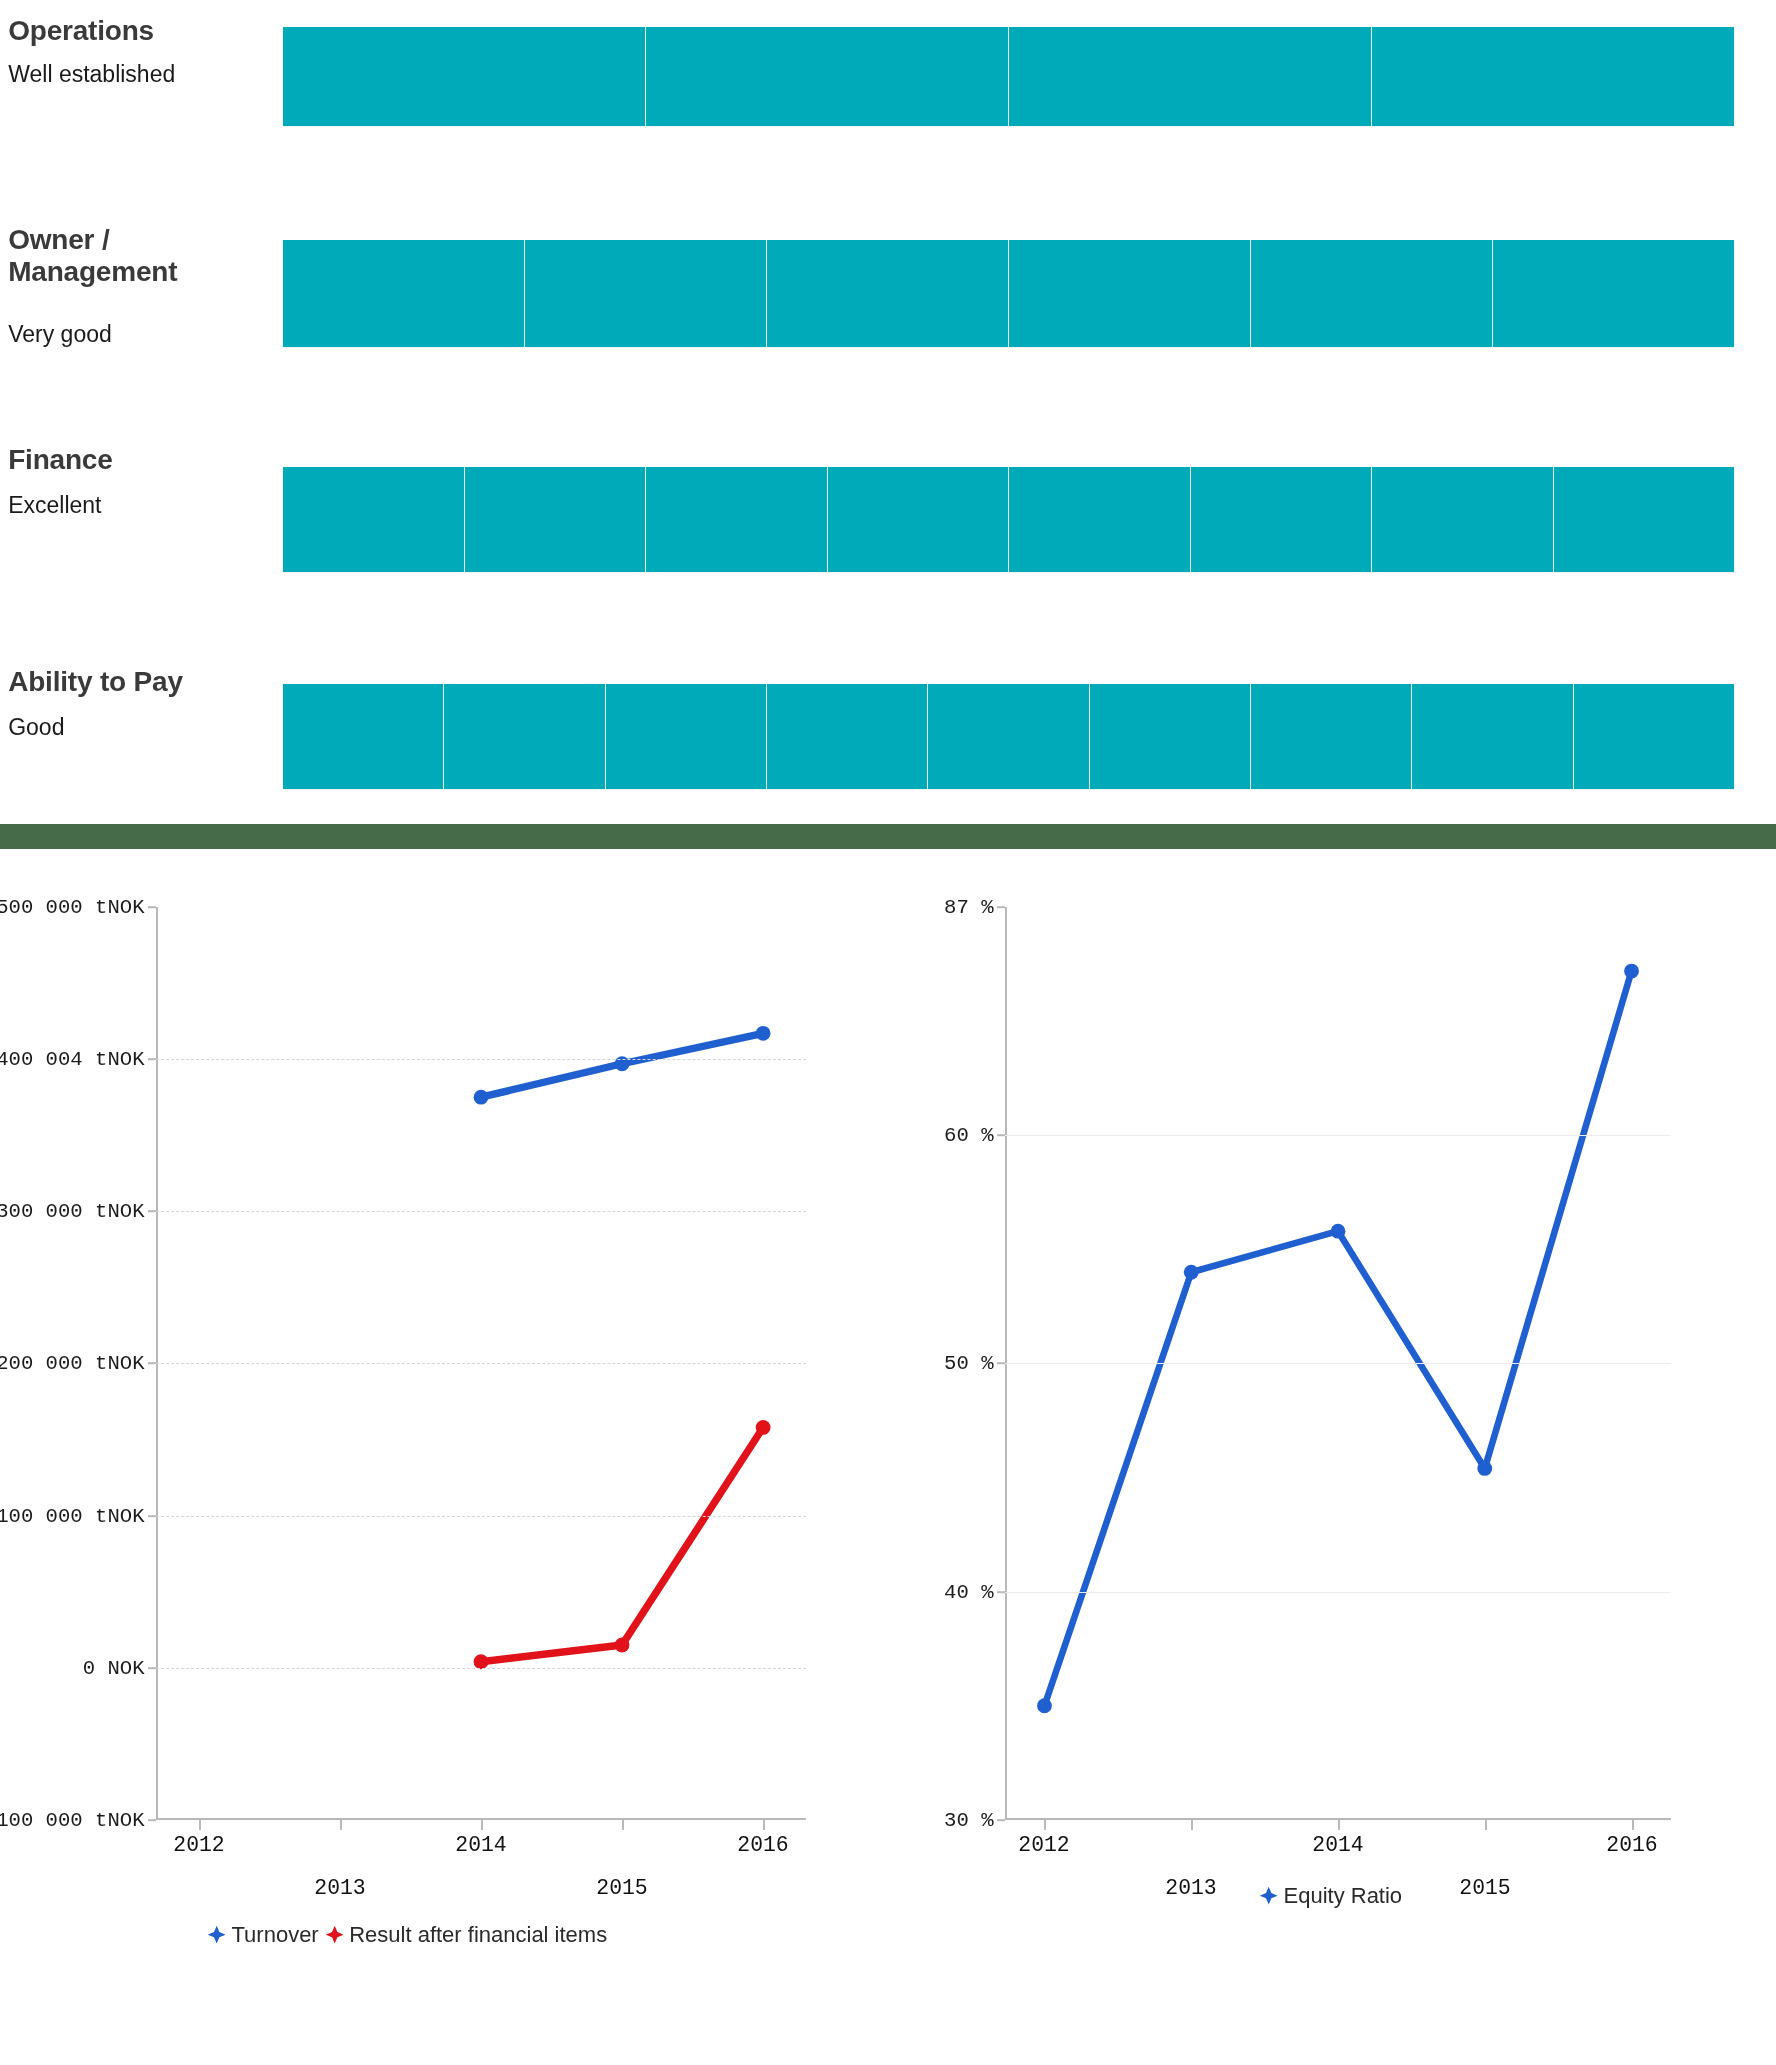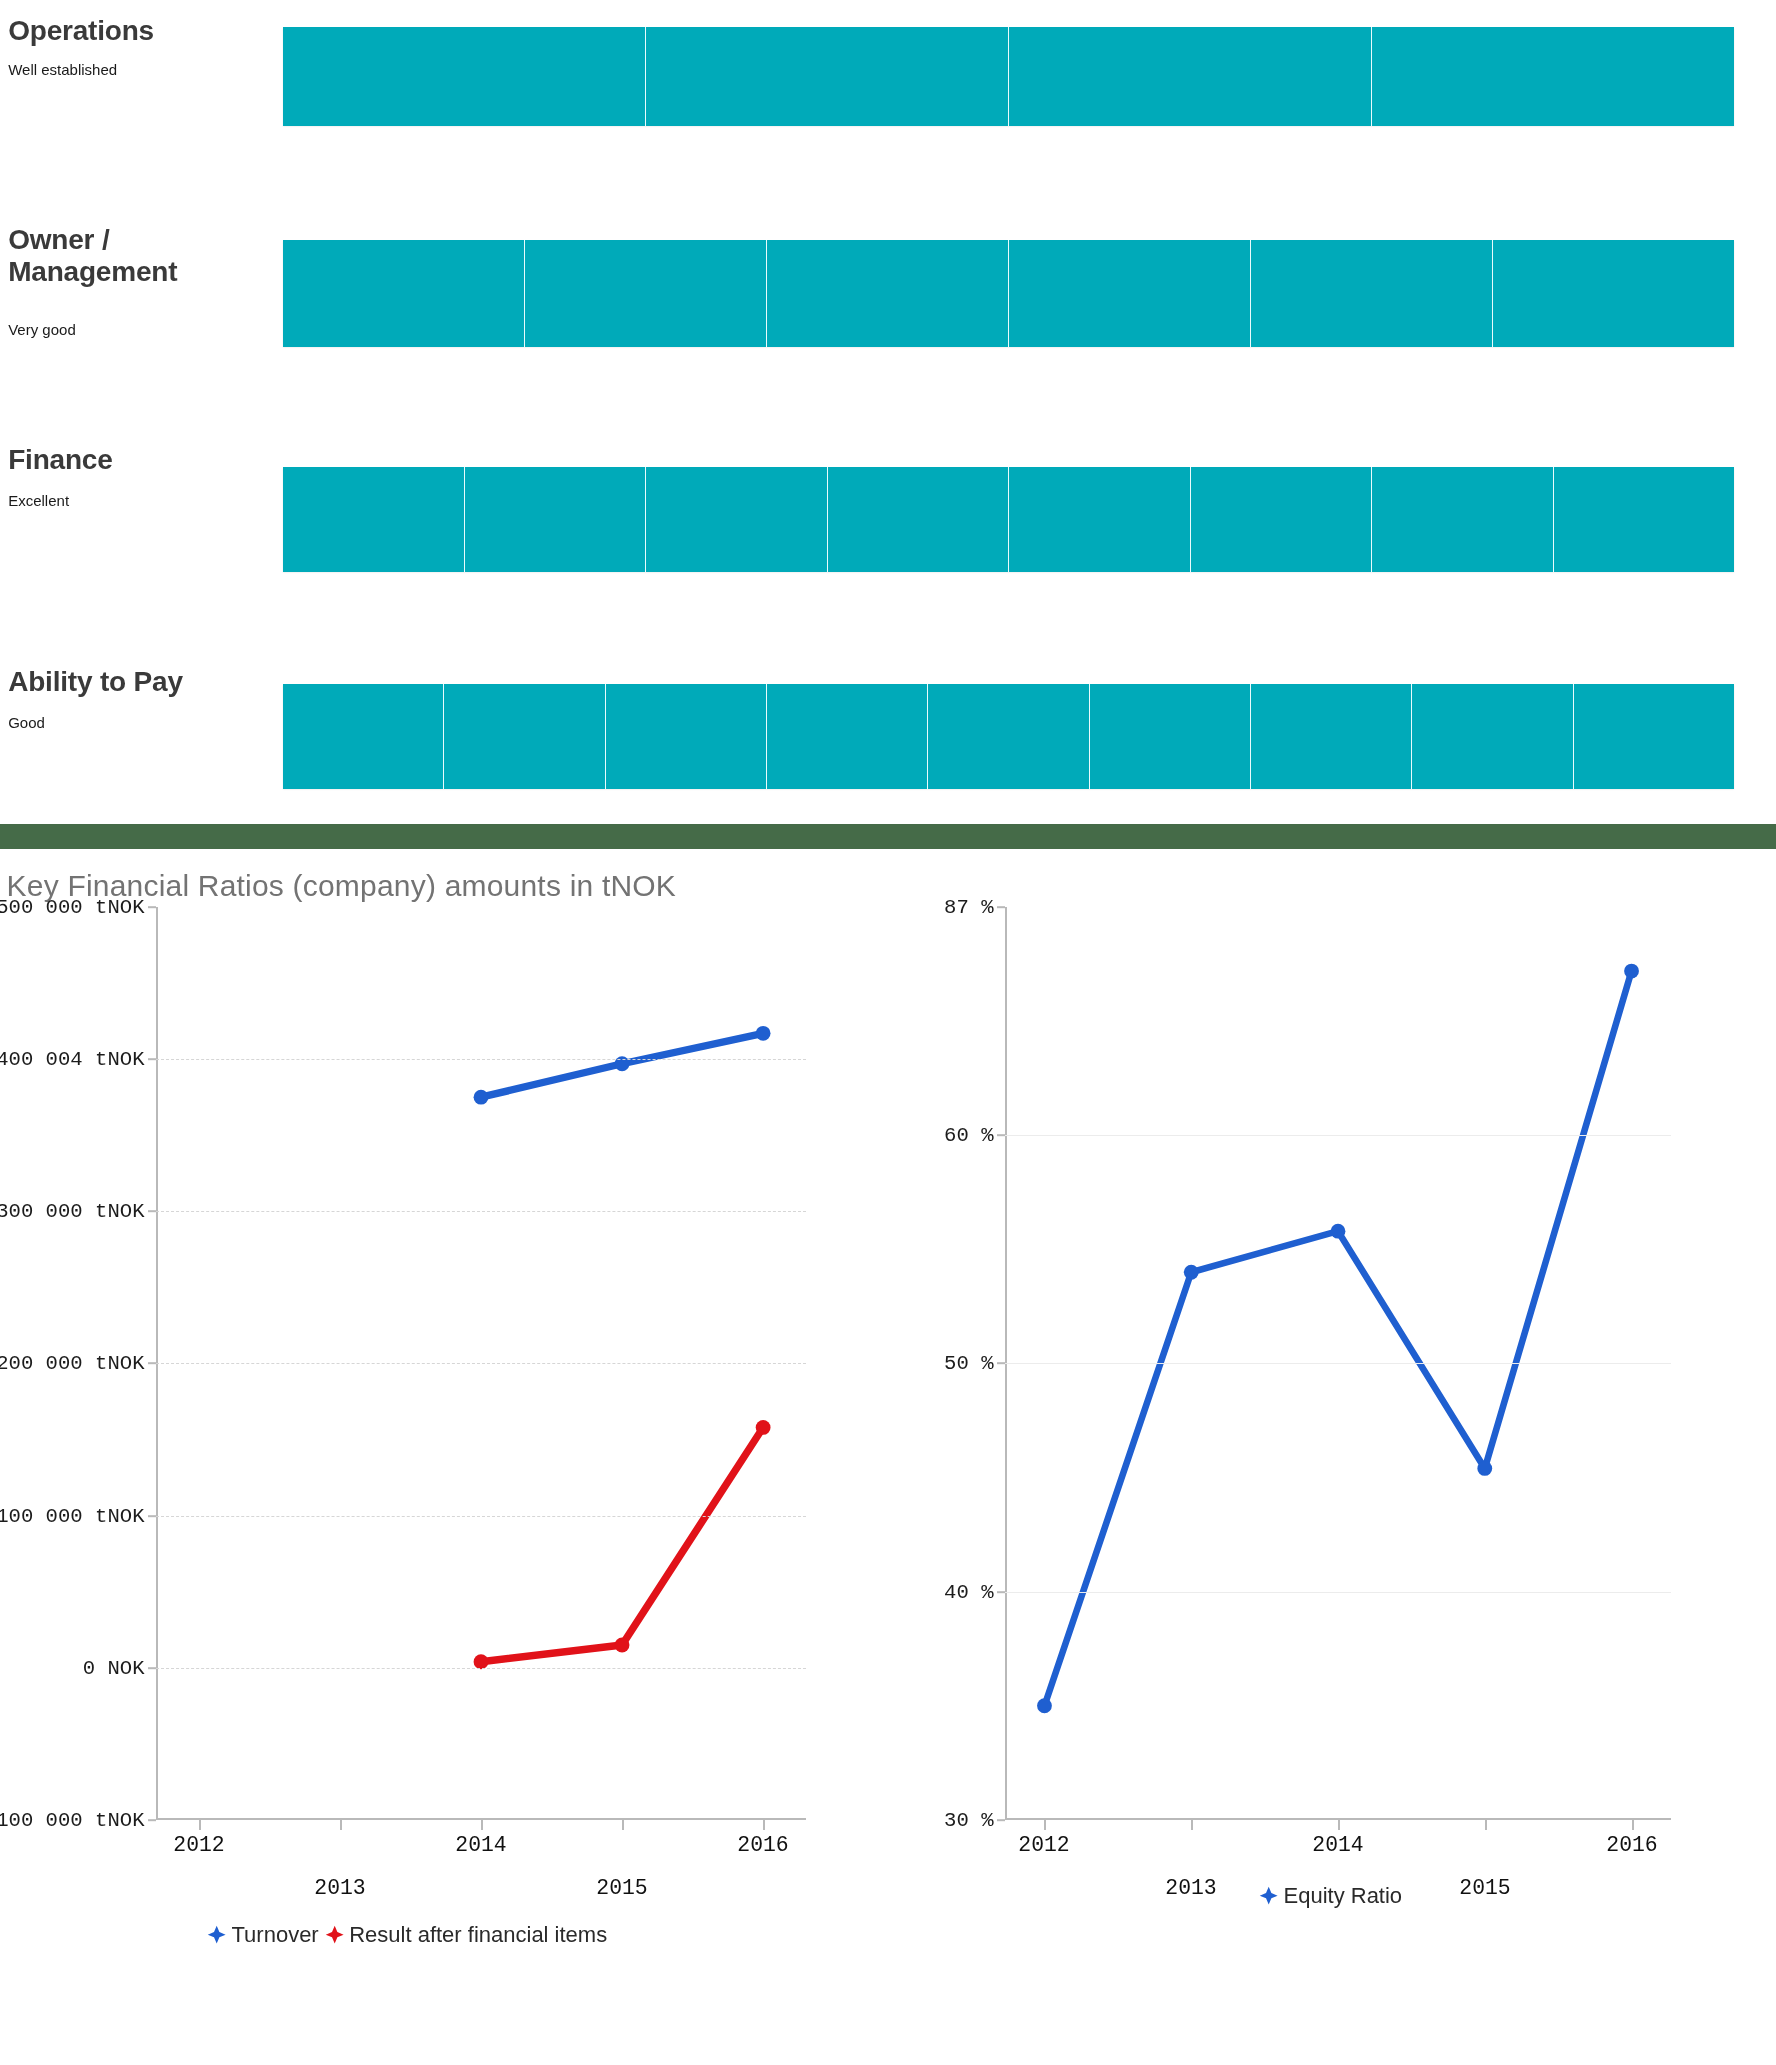--- a/index.html
+++ b/index.html
@@ -30,21 +30,21 @@
     width: 263px;
   }
   .rating-title {
     font-size: 28px;
     font-weight: bold;
     color: #3a3a3a;
     line-height: 1.15;
     letter-spacing: -0.2px;
   }
   .rating-sub {
-    font-size: 15px;
+    font-size: 23px;
     font-weight: normal;
     color: #1a1a1a;
     line-height: 1.2;
   }
   .bar-track {
     position: absolute;
     display: flex;
     background: #00aab9;
     box-shadow: 0 0.8px 1.6px rgba(0,0,0,0.10);
   }
@@ -226,21 +226,20 @@
         <div class="bar-seg" style="border-right-color: rgb(233, 251, 253);"></div>
         <div class="bar-seg" style="border-right-color: rgb(233, 251, 253);"></div>
         <div class="bar-seg" style="border-right-color: rgb(233, 251, 253);"></div>
       </div>
     </div>
   </div>
 
 <div id="green-divider" style="background: rgb(69, 107, 72);"></div>
 
 <div id="financial-section">
-  <div id="financial-heading">Key Financial Ratios (company) amounts in tNOK</div>
 
   <div class="chart-panel" id="chart-left"></div>
   <div class="chart-panel" id="chart-right"></div>
 
   <div class="plot-area" id="plot-left">
     <div class="axis-line-y"></div>
     <div class="axis-line-x"></div>
     <svg class="series-svg" id="svg-left" viewBox="0 0 790 1110" width="650" height="913">
         <polyline points="395,231.25 566.5,190.54999999999995 738,153.54999999999995" fill="none" stroke="#1f5fd0" stroke-width="9" stroke-linejoin="round" stroke-linecap="round"></polyline>
         <circle cx="395" cy="231.25" r="9" fill="#1f5fd0"></circle>

